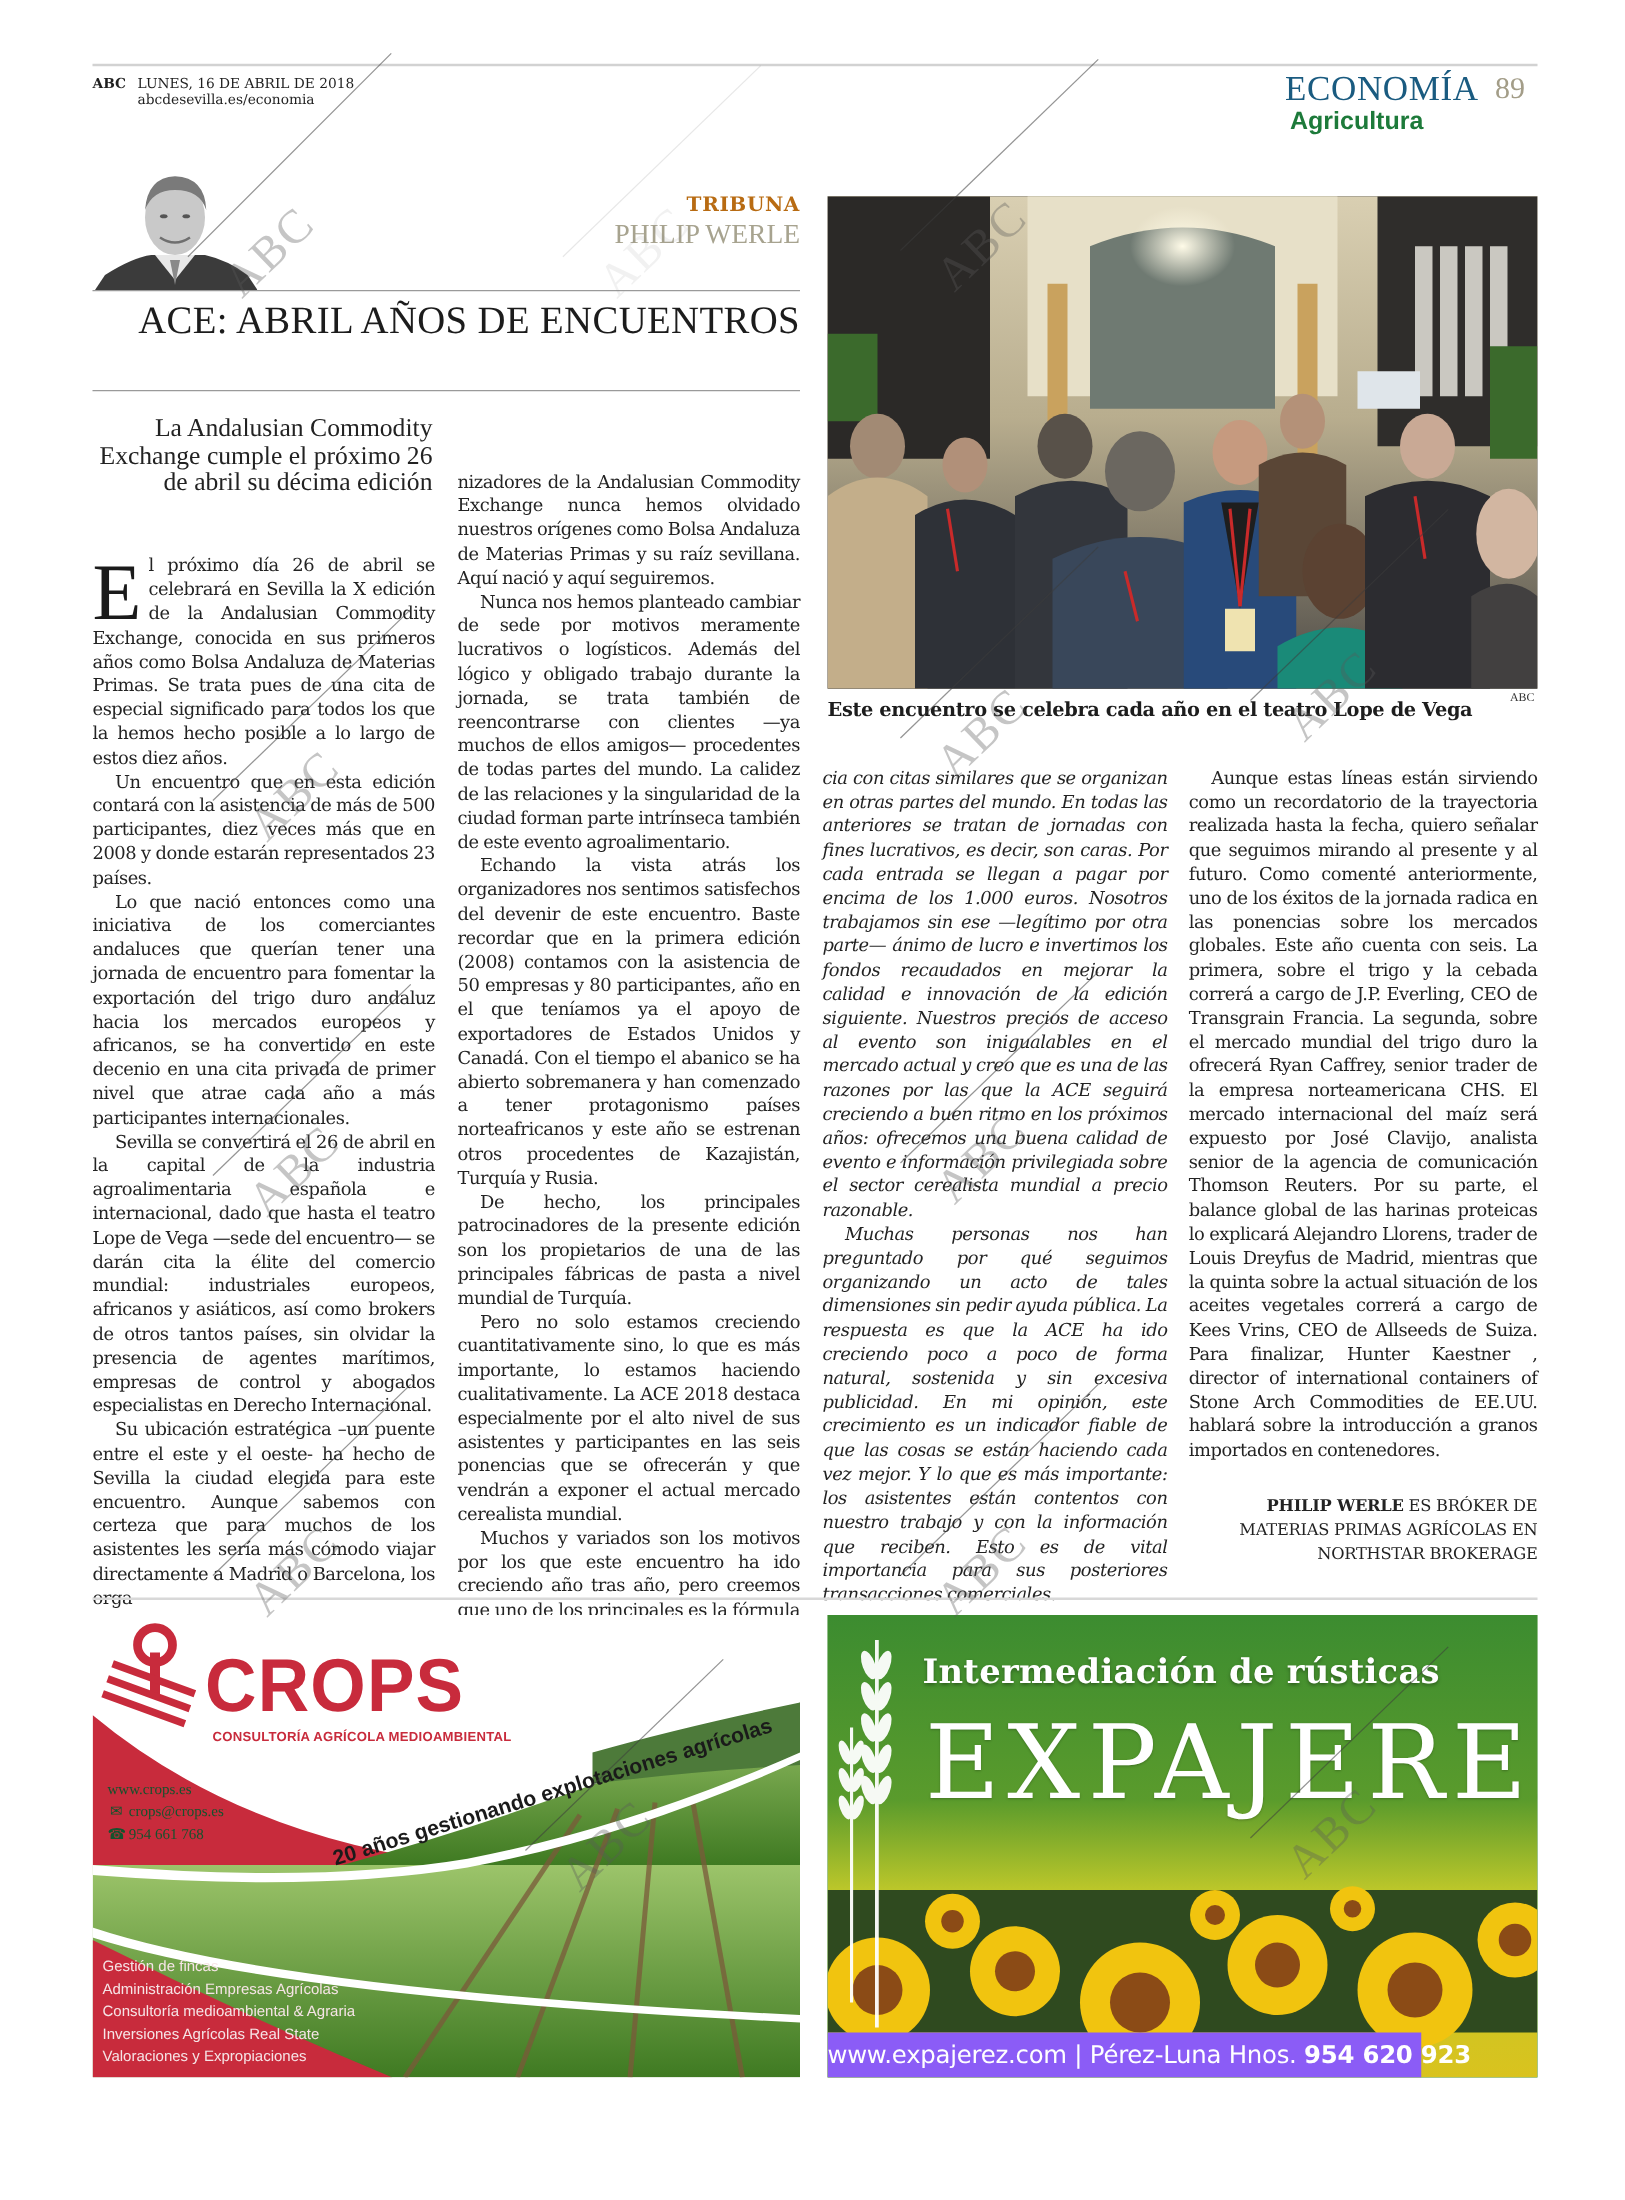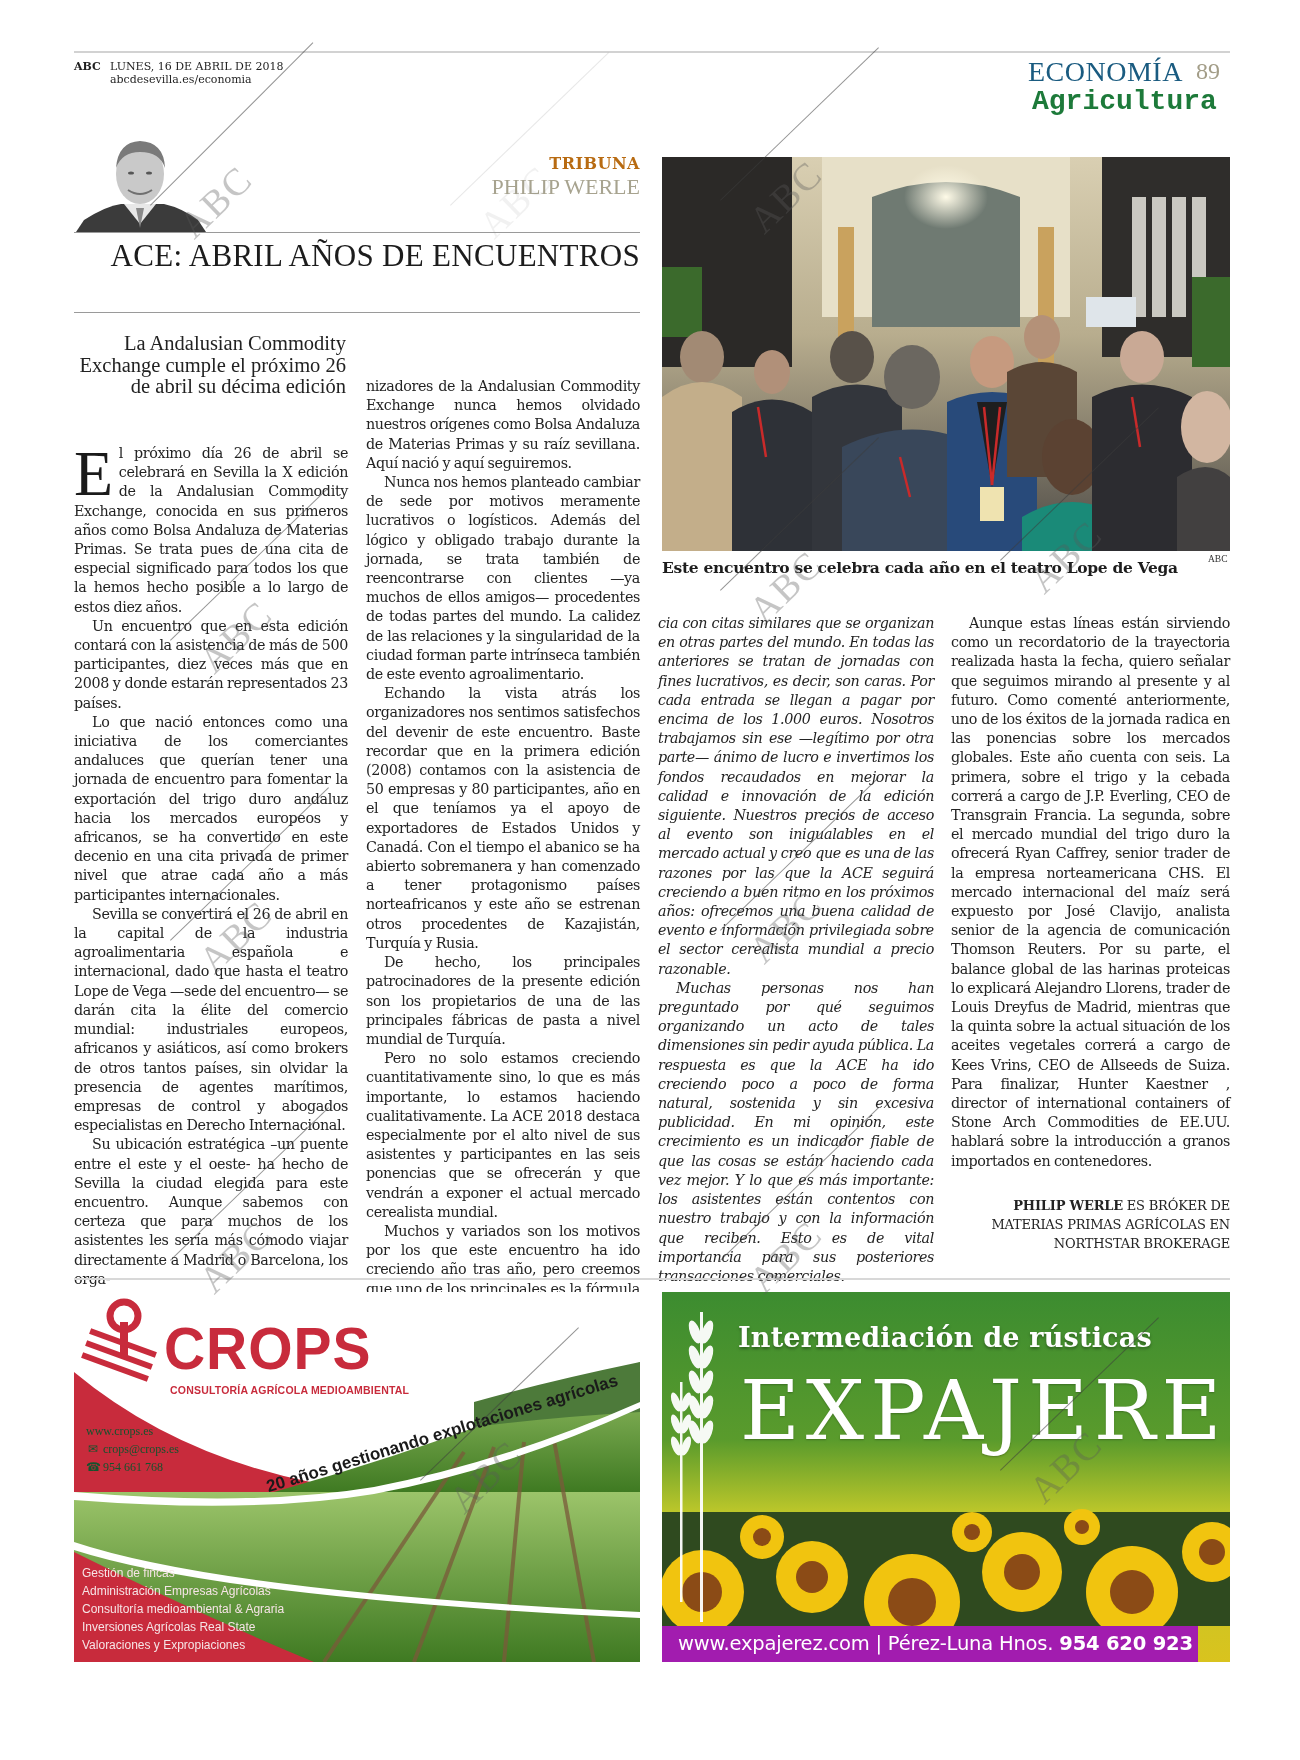--- a/index.html
+++ b/index.html
@@ -12,21 +12,21 @@
   .rule-headline { left: 74px; top: 312px; width: 566px; height: 1px; background: #9a9a9a; }
   .rule-ads { left: 74px; top: 1278px; width: 1156px; height: 2px; background: #d8d8d8; }
 
   
   .hdr-left { position: absolute; left: 74px; top: 60px; font-size: 11px; line-height: 13px; }
   .hdr-abc { position: absolute; left: 0; top: 0; font-weight: bold; }
   .hdr-date { position: absolute; left: 36px; top: 0; white-space: nowrap; }
   .hdr-url { position: absolute; left: 36px; top: 13px; white-space: nowrap; }
   .section-title { position: absolute; left: 1028px; top: 56px; font-size: 28px; color: #1a5b80; font-family: "Liberation Serif", serif; letter-spacing: 0.5px; }
   .page-number { position: absolute; left: 1196px; top: 58px; font-size: 24px; color: #a39d88; font-family: "Liberation Serif", serif; }
-  .subsection { position: absolute; left: 1032px; top: 86px; font-size: 28px; color: #1d7a3a; font-weight: bold; font-family: Liberation Mono, monospace; }
+  .subsection { position: absolute; left: 1032px; top: 86px; font-size: 20px; color: #1d7a3a; font-weight: bold; font-family: Liberation Sans, sans-serif; }
 
   
   .author-photo { position: absolute; left: 76px; top: 128px; width: 130px; height: 104px; overflow: hidden; }
   .kicker { position: absolute; right: 660px; top: 154px; font-size: 16px; font-weight: bold; color: #b86b12; letter-spacing: 0.5px; }
   .author-name { position: absolute; right: 660px; top: 174px; font-size: 22px; color: #a7a38f; font-family: "Liberation Serif", serif; }
   .headline { position: absolute; left: 74px; width: 566px; top: 238px; text-align: right; font-size: 31px; line-height: 36px; color: #1c1c1c; font-family: "Liberation Serif", serif; letter-spacing: 0.3px; }
 
   .deck { position: absolute; left: 74px; width: 272px; top: 333px; text-align: right; font-size: 20.5px; line-height: 21.5px; font-family: "Liberation Serif", serif; color: #222; }
 
   
@@ -60,21 +60,21 @@
   .ad-expa { position: absolute; left: 662px; top: 1292px; width: 568px; height: 370px; overflow: hidden; background: #3e8c2f; }
   .crops-logo-text { position: absolute; left: 90px; top: 22px; font-family: "Liberation Sans", sans-serif; font-weight: bold; font-size: 60px; color: #c82b3c; letter-spacing: 1px; transform: scaleX(0.95); transform-origin: 0 0; }
   .crops-tag { position: absolute; left: 96px; top: 92px; font-family: "Liberation Sans", sans-serif; font-weight: bold; font-size: 10.5px; color: #c82b3c; letter-spacing: 0.2px; }
   .crops-slogan { position: absolute; left: 190px; top: 186px; font-family: "Liberation Sans", sans-serif; font-weight: bold; font-size: 17px; color: #1a1a1a; transform: rotate(-17deg); transform-origin: 0 0; white-space: nowrap; }
   .crops-contact { position: absolute; left: 12px; top: 130px; font-family: Liberation Serif, serif; font-size: 12px; line-height: 18px; color: #14532d; }
   .crops-contact .ic { display: inline-block; width: 14px; text-align: center; margin-right: 3px; }
   .crops-services { position: absolute; left: 8px; top: 272px; font-family: "Liberation Sans", sans-serif; font-weight: normal; font-size: 12px; line-height: 18px; color: #f6e4e6; }
 
   .expa-headline { position: absolute; left: 76px; top: 30px; font-family: "DejaVu Serif", serif; font-weight: bold; font-size: 27px; color: #ffffff; text-shadow: 0 2px 3px rgba(0,0,0,0.35); letter-spacing: 0.2px; }
   .expa-brand { position: absolute; left: 78px; top: 74px; font-family: "DejaVu Serif", serif; font-size: 82px; color: #ffffff; letter-spacing: 6px; line-height: 90px; text-shadow: 0 1px 2px rgba(0,0,0,0.25); }
-  .expa-footer { position: absolute; left: 0; bottom: 0; width: 536px; height: 36px; background: #a21caf; color: #fff; font-family: "DejaVu Sans", sans-serif; font-size: 19.5px; line-height: 36px; padding-left: 16px; white-space: nowrap; letter-spacing: -0.2px; }
+  .expa-footer { position: absolute; left: 0; bottom: 0; width: 475px; height: 36px; background: #8b5cf6; color: #fff; font-family: "DejaVu Sans", sans-serif; font-size: 19.5px; line-height: 36px; padding-left: 0; white-space: nowrap; letter-spacing: -0.2px; }
   .expa-footer b { font-weight: bold; }
 </style>
 </head>
 <body>
 
 <div class="rule rule-top"></div>
 <div class="hdr-left">
   <span class="hdr-abc">ABC</span>
   <span class="hdr-date">LUNES, 16 DE ABRIL DE 2018</span>
   <span class="hdr-url">abcdesevilla.es/economia</span>

